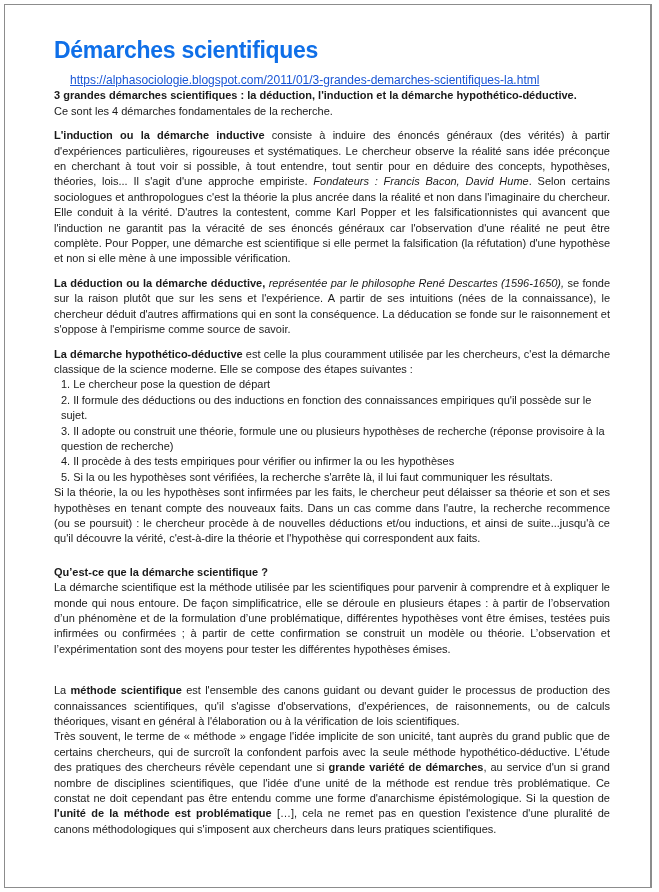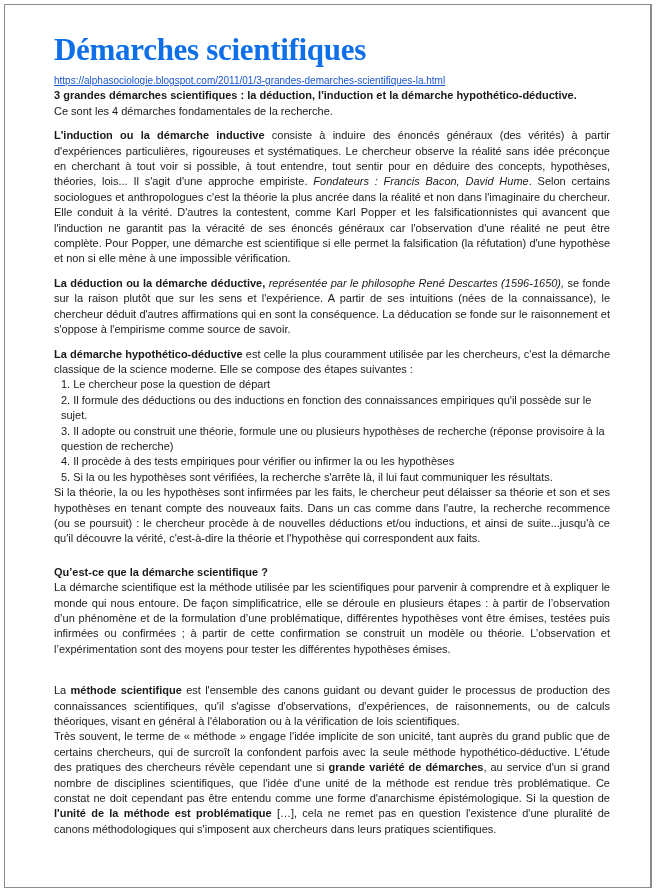--- a/index.html
+++ b/index.html
@@ -8,24 +8,24 @@
       position: absolute; left: 4px; top: 4px; width: 648px; height: 884px;
       border: 1px solid #8c8c8c; border-right-width: 2px; border-bottom-width: 1px;
       background: #fff; box-sizing: border-box;
     }
     .content {
       position: absolute; left: 49px; top: 30px; width: 556px;
       font-family: "Liberation Sans", sans-serif; font-size: 11px; line-height: 15.4px;
       color: #1a1a1a;
     }
     h1 {
-      margin: 0; font-size: 31px; line-height: 30px; font-weight: bold; color: #0f6fe8;
-      font-family: Liberation Serif, serif; letter-spacing: -0.3px;
+      margin: 0; font-size: 23px; line-height: 30px; font-weight: bold; color: #0f6fe8;
+      font-family: Liberation Sans, sans-serif; letter-spacing: -0.3px;
     }
-    a.src { color: #1a56d6; text-decoration: underline; display: block; font-size: 10px; }
+    a.src { color: #1a56d6; text-decoration: underline; display: block; font-size: 12px; margin-left: 16px; }
     p { margin: 0; text-align: justify; }
     .gap { height: 9px; }
     .gap-lg { height: 18px; }
     .gap-xl { height: 26px; }
     b { font-weight: bold; }
     i { font-style: italic; }
     ol { margin: 0; padding-left: 0; list-style: none; }
     ol li { padding-left: 7px; text-indent: 0; }
   </style>
 </head>

